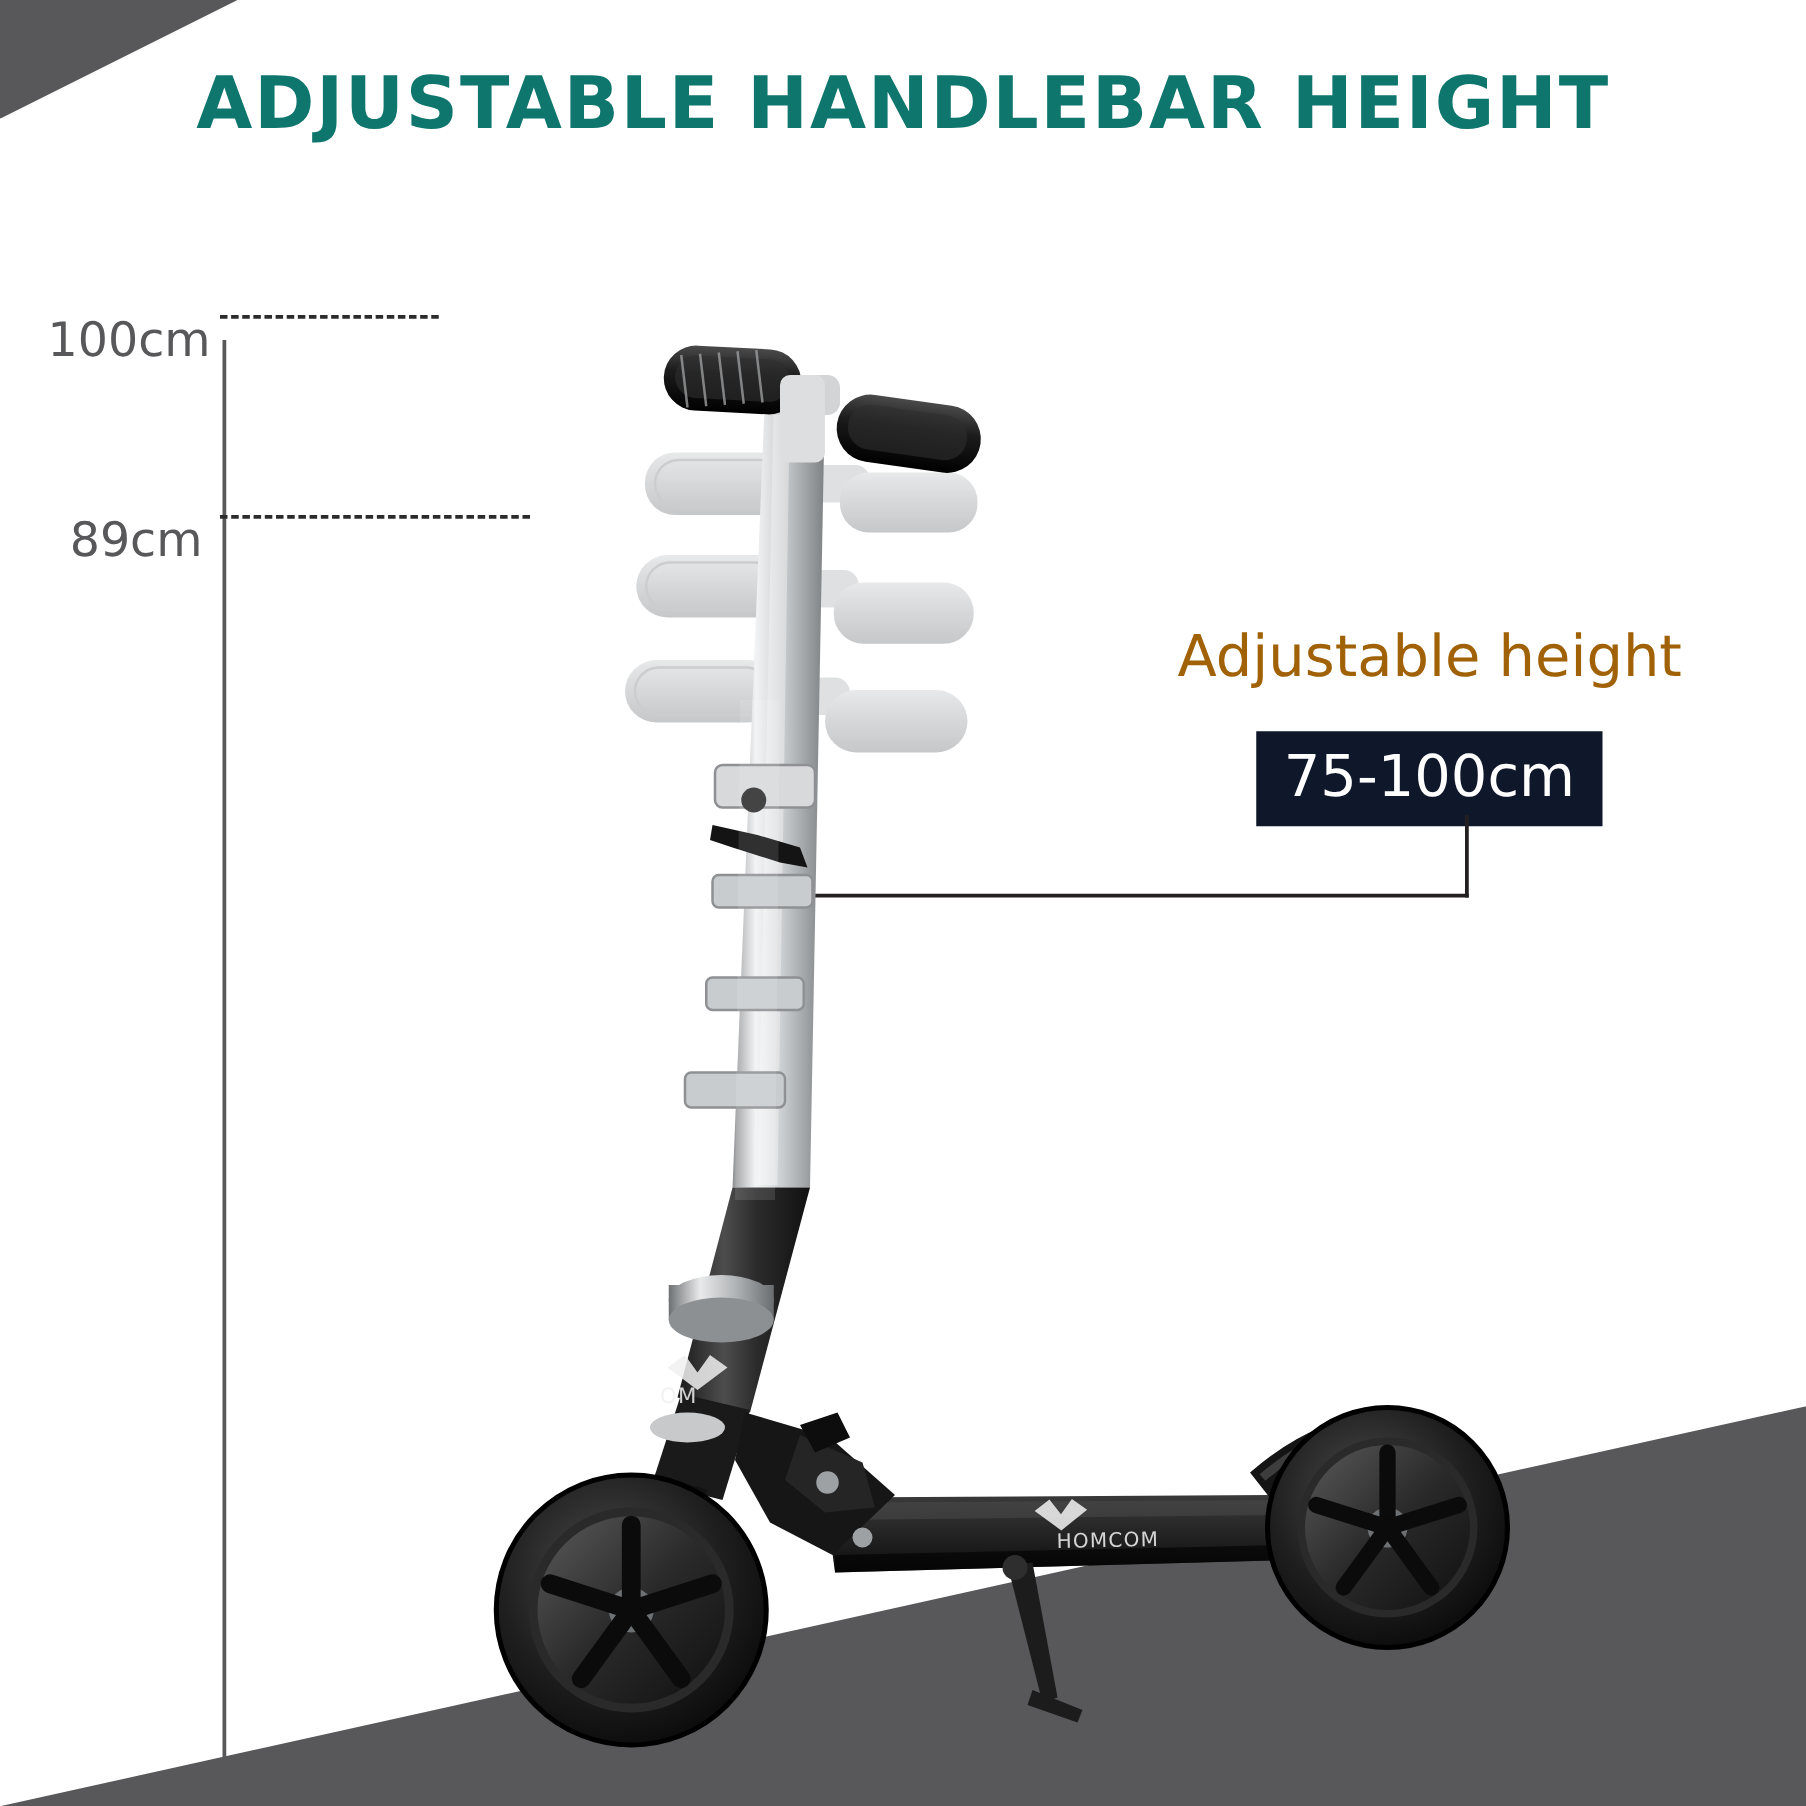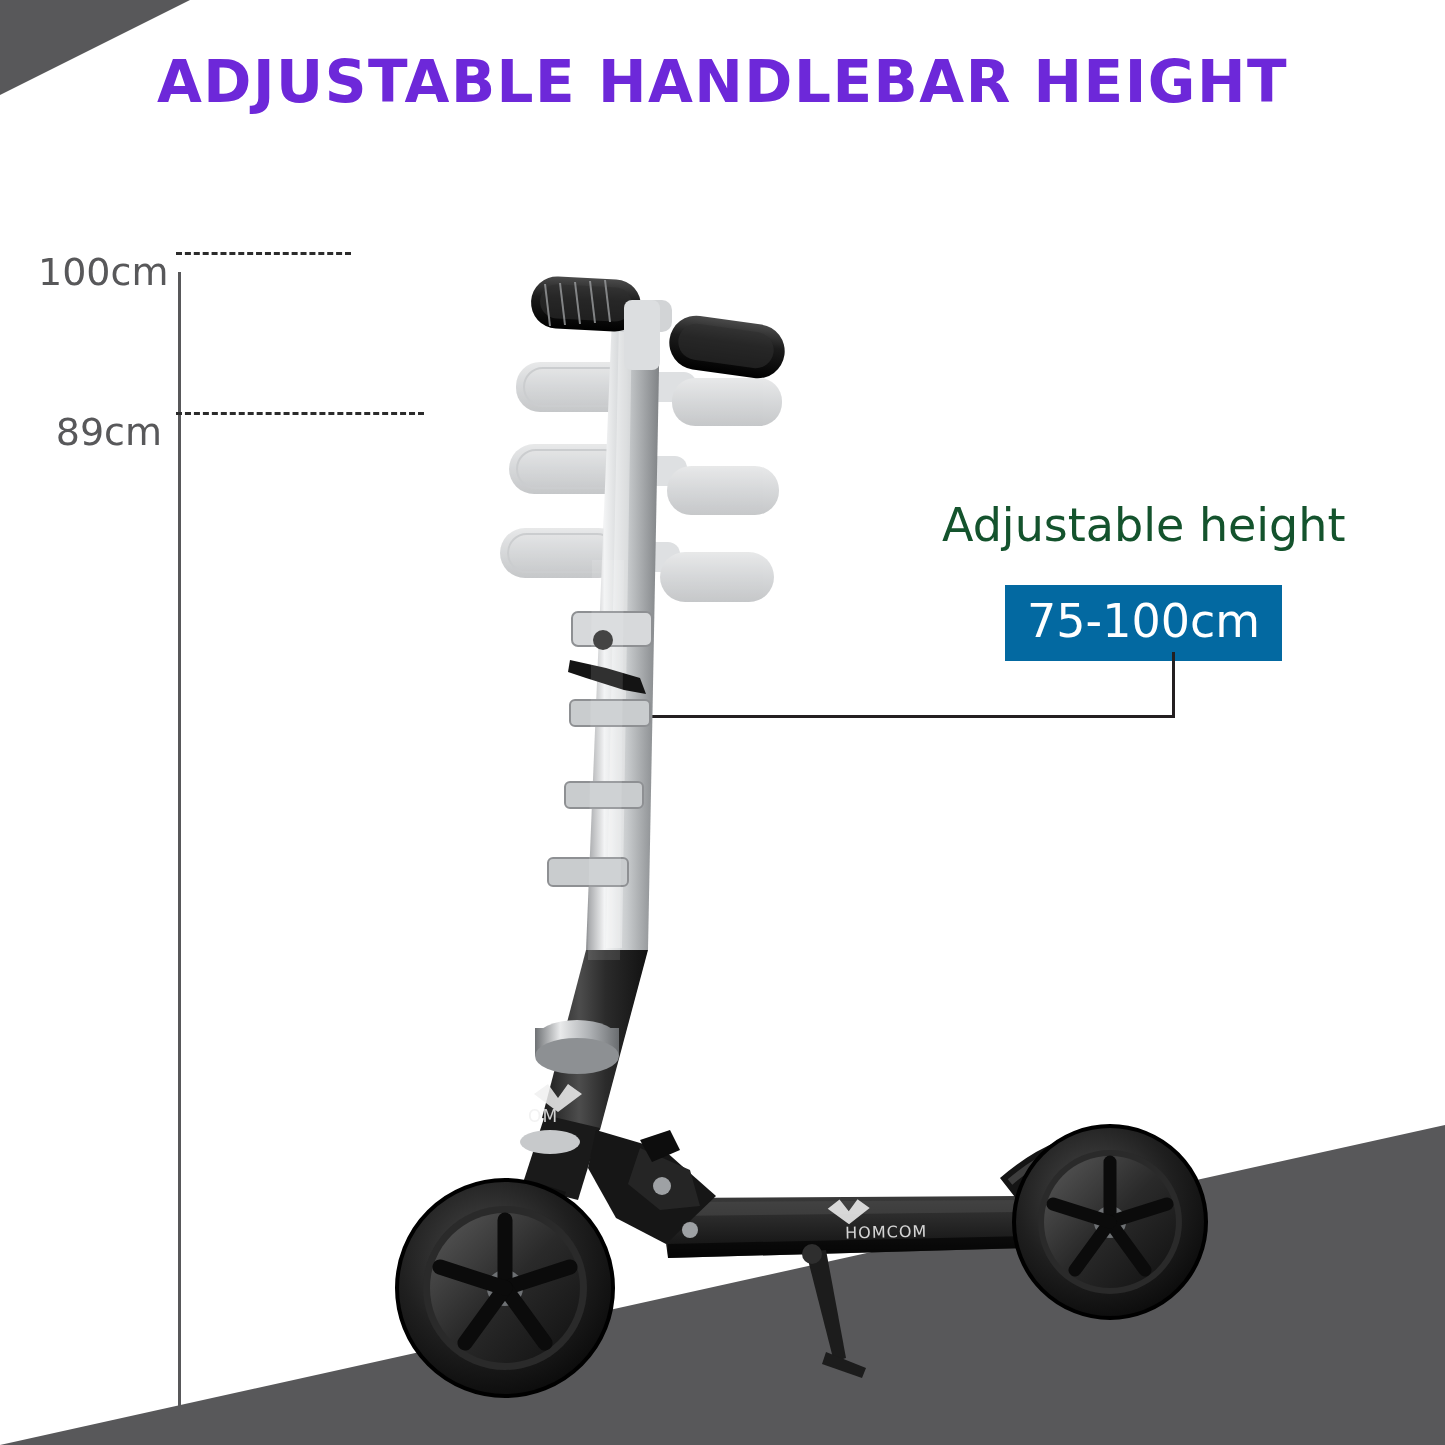--- a/index.html
+++ b/index.html
@@ -37,21 +37,21 @@
   
   #title {
     position: absolute;
     top: 48px;
     left: 0;
     width: 1445px;
     text-align: center;
     font-size: 58px;
     font-weight: bold;
     letter-spacing: 1.5px;
-    color: #6d28d9;
+    color: #0f766e;
     font-family: "DejaVu Sans", sans-serif;
   }
 
   
   #scale-axis {
     position: absolute;
     left: 178px;
     top: 272px;
     width: 3px;
     height: 1135px;
@@ -75,29 +75,29 @@
     height: 0;
     border-top: 3px dashed #2b2b2b;
   }
 
   
   #callout-title {
     position: absolute;
     left: 942px;
     top: 498px;
     font-size: 46px;
-    color: #14532d;
+    color: #a16207;
     font-family: "DejaVu Sans", sans-serif;
     white-space: nowrap;
   }
   #callout-badge {
     position: absolute;
     left: 1005px;
     top: 585px;
-    background: #0369a1;
+    background: #0f172a;
     color: #ffffff;
     font-size: 46px;
     padding: 9px 22px 13px 22px;
     font-family: "DejaVu Sans", sans-serif;
     white-space: nowrap;
   }
   #callout-leader-v {
     position: absolute;
     left: 1172px;
     top: 652px;

